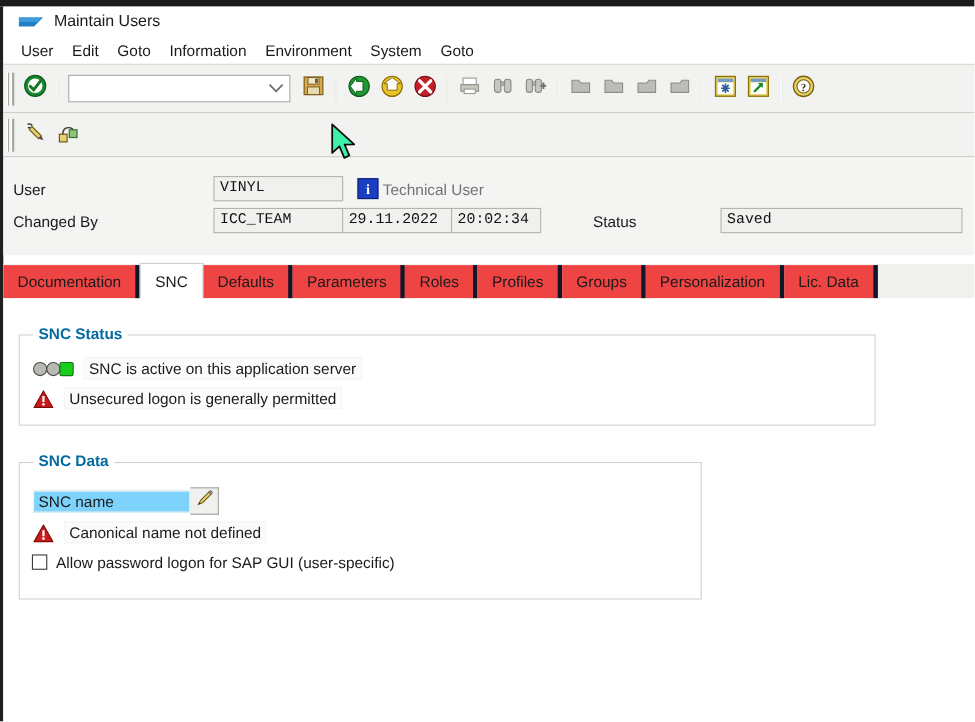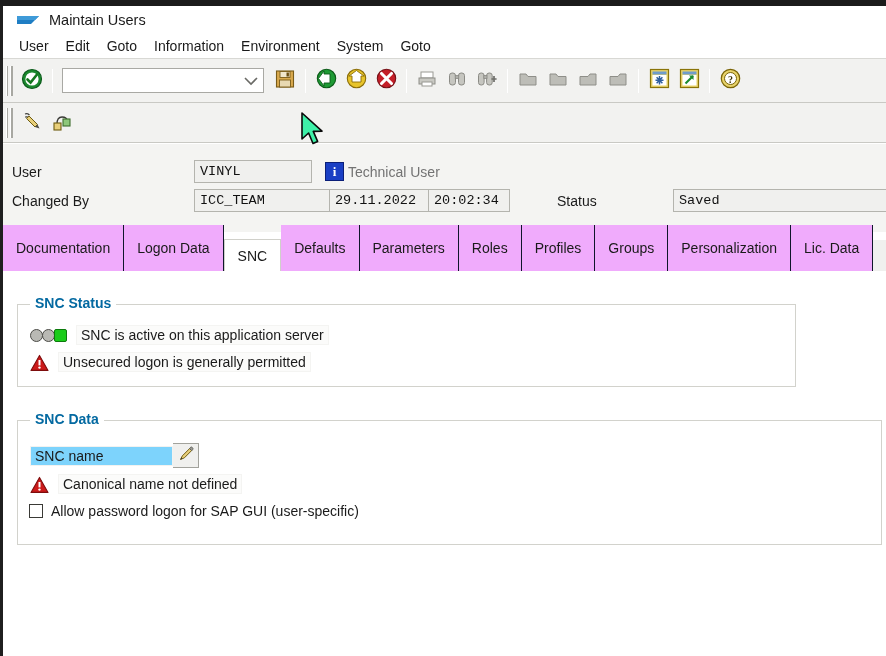--- a/index.html
+++ b/index.html
@@ -152,26 +152,26 @@
 
   
   .tabstrip {
     position: absolute; left: 3px; top: 240px;
     width: 883px; height: 32px;
     background: #f0f0ee;
     border-bottom: 1px solid #ffffff;
     display: flex; align-items: flex-end;
   }
   .tab {
-    height: 46px;
+    height: 30px;
     display: flex; align-items: center;
     padding: 0 13px;
     font-size: 14px; color: #1a1a1a;
-    background: #f0abfc;
-    border-right: 1px solid #0f172a;
+    background: #ef4444;
+    border-right: 4px solid #0f172a;
     white-space: nowrap;
   }
   .tab.active {
     background: #ffffff;
     border-top: 1px solid #d0d0ca;
     border-left: 1px solid #d0d0ca;
     border-right: 1px solid #d0d0ca;
     height: 32px;
     font-weight: normal;
     margin-bottom: 0px;
@@ -480,31 +480,30 @@
     <div class="hrow" style="left:9px; top:16px;">
       <span class="hlabel" style="width:163px;">User</span>
       <span class="hfield" style="width:118px;">VINYL</span>
       <span style="width:13px;"></span>
       <span class="info-icon">i</span>
       <span class="tech-user-lbl">Technical User</span>
     </div>
 
     <div class="hrow" style="left:9px; top:45px;">
       <span class="hlabel" style="width:163px;">Changed By</span>
-      <span class="hfield" style="width:136px;">ICC_TEAM</span>
+      <span class="hfield" style="width:118px;">ICC_TEAM</span>
       <span class="hfield" style="width:100px; margin-left:-1px;">29.11.2022</span>
       <span class="hfield" style="width:82px; margin-left:-1px;">20:02:34</span>
       <span class="hlabel" style="margin-left:47px; width:97px;">Status</span>
       <span class="hfield" style="width:220px;">Saved</span>
     </div>
   </div>
 
   <div class="tabstrip">
     <div class="tab">Documentation</div>
-    <div class="tab">Logon Data</div>
     <div class="tab active">SNC</div>
     <div class="tab">Defaults</div>
     <div class="tab">Parameters</div>
     <div class="tab">Roles</div>
     <div class="tab">Profiles</div>
     <div class="tab">Groups</div>
     <div class="tab">Personalization</div>
     <div class="tab">Lic. Data</div>
   </div>
 
@@ -527,21 +526,21 @@
           <svg width="19" height="18" viewBox="0 0 19 18">
             <path d="M9.5 1.4 L18 16.4 L1 16.4 Z" fill="#cc1a1a" stroke="#7d0d0d" stroke-width="1.1" stroke-linejoin="round"></path>
             <path d="M9.5 6 L9.5 11.4" stroke="#ffffff" stroke-width="2"></path>
             <circle cx="9.5" cy="13.6" r="1.2" fill="#ffffff"></circle>
           </svg>
         </span>
         <span class="status-text">Unsecured logon is generally permitted</span>
       </div>
     </div>
 
-    <div class="groupbox" style="left:14px; top:148px; width:865px; height:125px;">
+    <div class="groupbox" style="left:14px; top:148px; width:621px; height:125px;">
       <span class="group-title">SNC Data</span>
 
       <div style="position:absolute; left:12px; top:22px; display:flex; align-items:center;">
         <span class="fld-label" style="width:143px;">SNC name</span>
         <span class="pencil-btn">
           <span>
             <svg width="18" height="18" viewBox="0 0 18 18">
               <path d="M3.5 14.5 L5.4 10.8 L13 3.2 L15 5.2 L7.4 12.8 Z" fill="#e8cf7a" stroke="#6e5c10" stroke-width="1"></path>
               <path d="M12.6 3.6 L14.6 5.6 L15.8 4.4 Q16.4 3.6 15.4 2.6 Q14.4 1.6 13.6 2.3 Z" fill="#9a9a94" stroke="#5c5c56" stroke-width="0.9"></path>
               <path d="M3.5 14.5 L5.4 13.8 L4.2 12.6 Z" fill="#3a3a36"></path>

